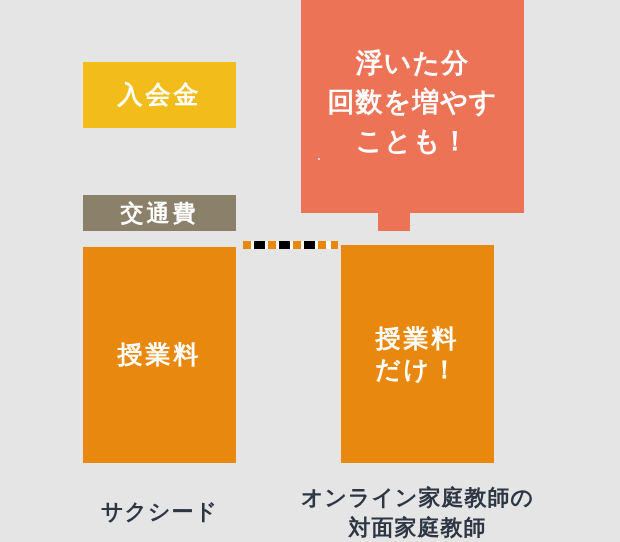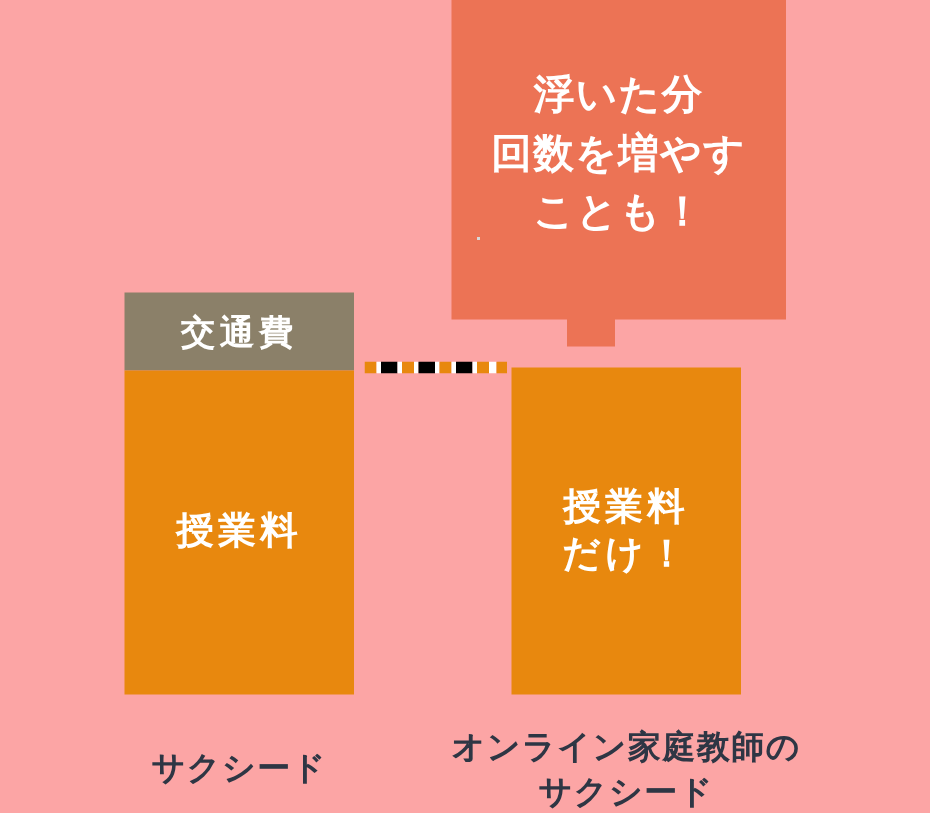--- a/index.html
+++ b/index.html
@@ -8,21 +8,21 @@
     background: #ffffff;
   }
   body {
     font-family: "Liberation Sans", "DejaVu Sans", sans-serif;
   }
 
   #stage {
     position: relative;
     width: 620px;
     height: 542px;
-    background: #fca5a5;
+    background: #e5e5e5;
     overflow: hidden;
   }
 
   
   .bar {
     position: absolute;
     box-sizing: border-box;
   }
 
   .seg {
@@ -114,23 +114,26 @@
     <div id="callout-text">浮いた分
 回数を増やす
 ことも！</div>
   </div>
   <div id="callout-notch" style="left:378px; top:212px; width:32px; height:19px; background:#ec7355;"></div>
 
   <div class="tiny-dot" style="left:318px; top:158px;"></div>
 
   <div class="bar" style="left:83px; top:62px; width:153px; height:401px;">
 
+    <div class="seg" style="top:0px; height:66px; background:#f2bc1b;">
+      <span class="seg-label">入会金</span>
+    </div>
 
 
-    <div class="seg" style="top:133px; height:52px; background:#8b8069;">
+    <div class="seg" style="top:133px; height:36px; background:#8b8069;">
       <span class="seg-label small">交通費</span>
     </div>
 
     <div class="seg" style="top:185px; height:216px; background:#e8880e;">
       <span class="seg-label">授業料</span>
     </div>
   </div>
 
   <div class="bar" style="left:341px; top:245px; width:153px; height:218px;">
     <div class="seg" style="top:0px; height:218px; background:#e8880e;">
@@ -153,15 +156,15 @@
     <span class="dash" style="width:11px; background:#000000;"></span>
     <span class="dash" style="width:3px;  background:#ffffff;"></span>
     <span class="dash" style="width:8px;  background:#e8880e;"></span>
     <span class="dash" style="width:5px;  background:#ffffff;"></span>
     <span class="dash" style="width:7px;  background:#e8880e;"></span>
   </div>
 
   <div class="axis-label" style="left:83px; top:497px; width:153px;">サクシード</div>
 
   <div class="axis-label" style="left:288px; top:483px; width:259px;">オンライン家庭教師の
-サクシード</div>
+対面家庭教師</div>
 
 </div>
 
 </body></html>

